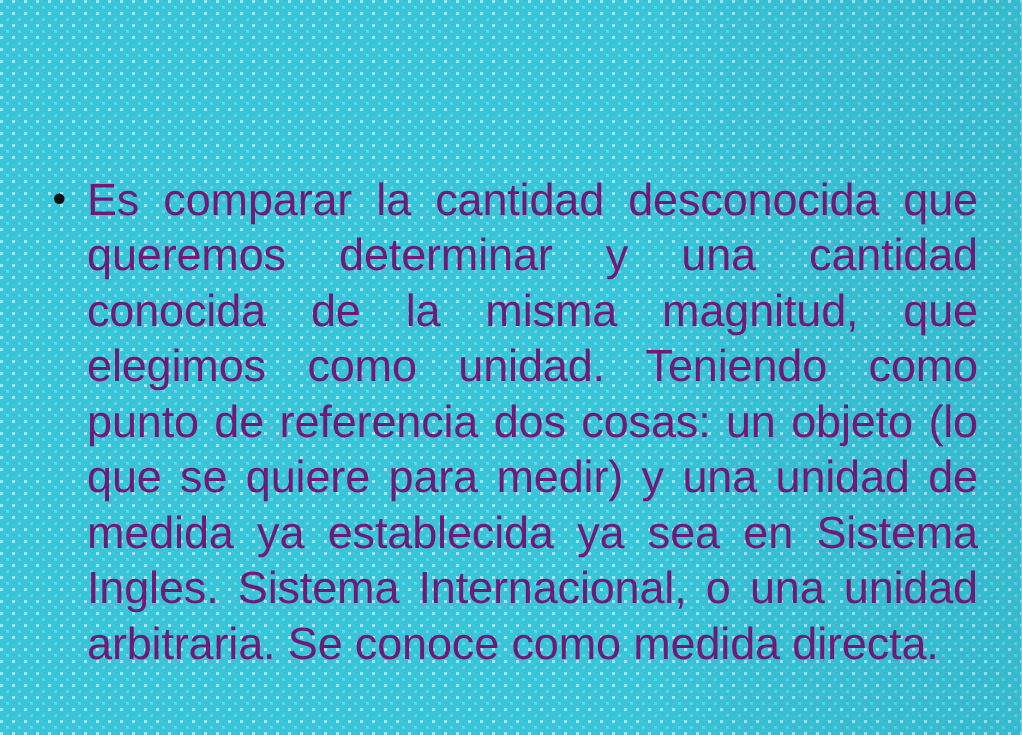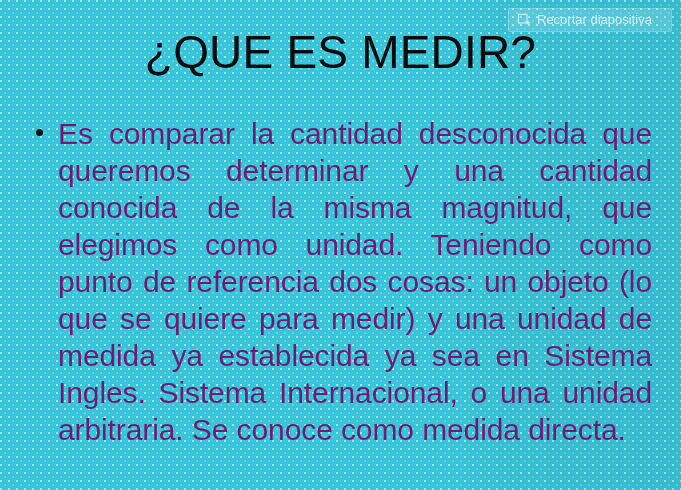--- a/index.html
+++ b/index.html
@@ -132,34 +132,24 @@
   }
 </style>
 </head>
 <body>
 
 <div id="slide">
 
   <div id="dot-texture"></div>
   <div id="band-overlay"></div>
 
-  <div id="title">¿QUE ES MEDIR?</div>
 
   <div id="body-block">
     <div class="bullet-row">
       <span class="bullet-dot">
           <i></i>
         </span>
       <span class="bullet-text">Es comparar la cantidad desconocida que queremos determinar y una cantidad conocida de la misma magnitud, que elegimos como unidad. Teniendo como punto de referencia dos cosas: un objeto (lo que se quiere para medir) y una unidad de medida ya establecida ya sea en Sistema Ingles. Sistema Internacional, o una unidad arbitraria. Se conoce como medida directa.</span>
     </div>
   </div>
 
-  <div id="crop-slide-button">
-    <span class="crop-icon">
-      <svg viewBox="0 0 14 14" width="14" height="14" aria-hidden="true">
-        <rect x="1.5" y="1.5" width="8.5" height="8.5" fill="none" stroke="rgba(255,255,255,0.62)" stroke-width="1.3"></rect>
-        <path d="M9.8 9.8 H12.6 M11.2 8.4 V11.2" stroke="rgba(255,255,255,0.62)" stroke-width="1.3" stroke-linecap="square"></path>
-      </svg>
-    </span>
-    <span class="label">Recortar diapositiva</span>
-  </div>
 
 </div>
 
 </body></html>

